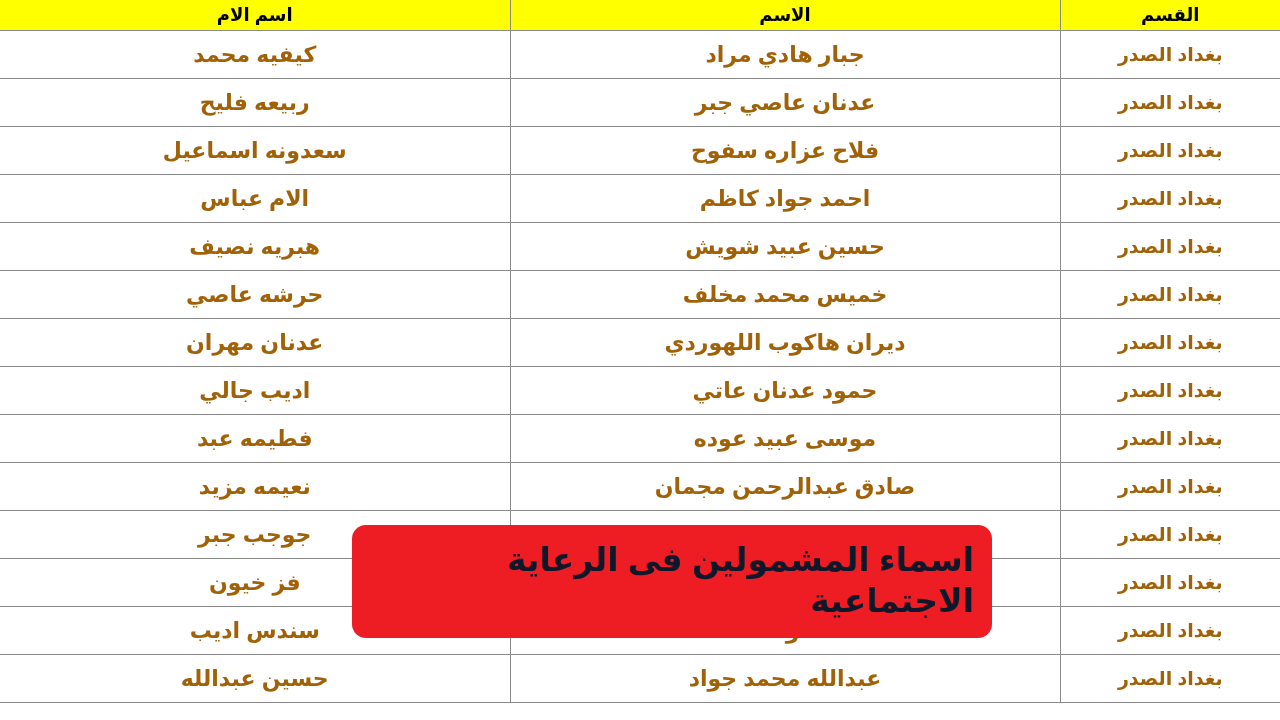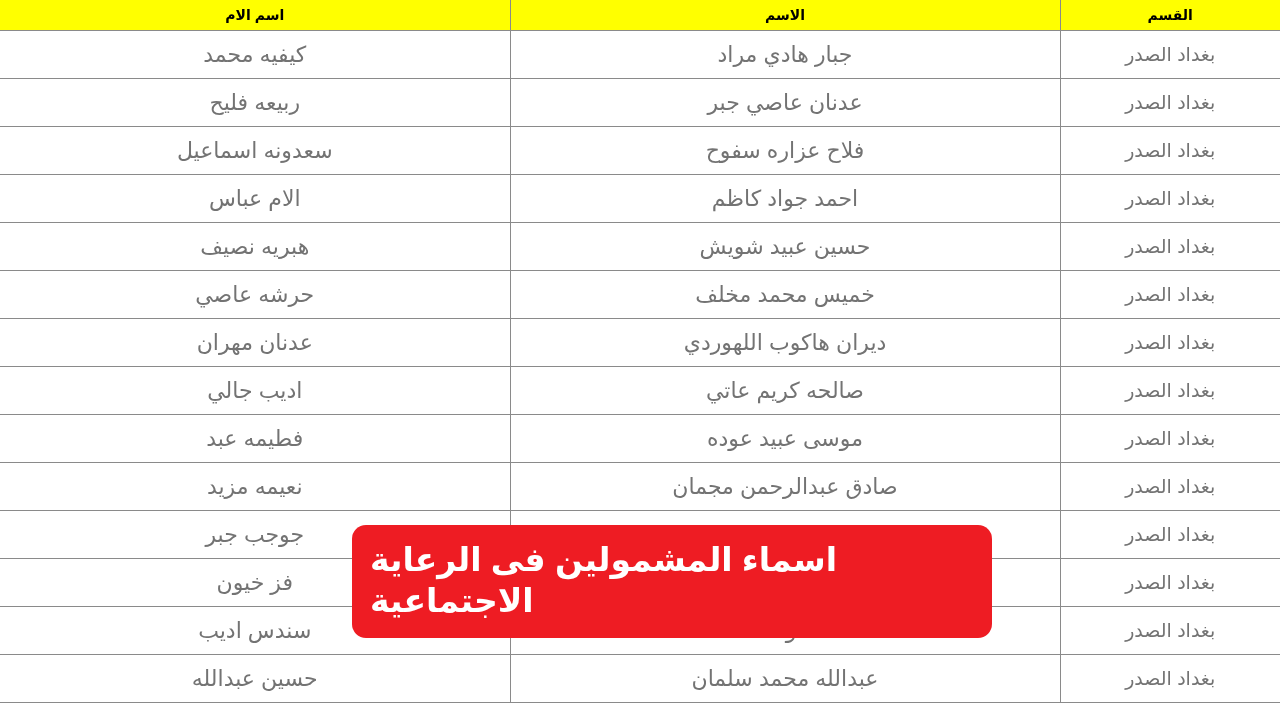--- a/index.html
+++ b/index.html
@@ -38,55 +38,55 @@
     border: 1px solid #8a8a8a;
     text-align: center;
     vertical-align: middle;
     white-space: nowrap;
     overflow: hidden;
   }
 
   table.names-table thead th {
     background: #ffff00;
     color: #000000;
-    font-size: 14px;
+    font-size: 18px;
     font-weight: bold;
     height: 30px;
     padding: 0 16px;
     border-top: none;
   }
 
   table.names-table tbody td {
     height: 47px;
     font-size: 22px;
-    font-weight: normal;
-    color: #737373;
+    font-weight: bold;
+    color: #a16207;
     padding: 0 18px;
   }
 
   table.names-table tbody td.dept {
     font-size: 19px;
   }
 
   
   table.names-table tr > *:first-child { border-right: none; }
   table.names-table tr > *:last-child { border-left: none; }
 
   .watermark {
     position: absolute;
     top: 525px;
     left: 352px;
     width: 640px;
     background: #ee1c23;
     border-radius: 14px;
-    color: #ffffff;
+    color: #0f172a;
     font-size: 33px;
     font-weight: bold;
     line-height: 1.25;
-    text-align: left;
+    text-align: right;
     padding: 14px 18px 16px 18px;
     box-sizing: border-box;
     direction: rtl;
   }
 </style>
 </head>
 <body>
 
 <div class="sheet">
   <table class="names-table">
@@ -133,21 +133,21 @@
           <td>خميس محمد مخلف</td>
           <td>حرشه عاصي</td>
         </tr>
         <tr>
           <td class="dept">بغداد الصدر</td>
           <td>ديران هاكوب اللهوردي</td>
           <td>عدنان مهران</td>
         </tr>
         <tr>
           <td class="dept">بغداد الصدر</td>
-          <td>صالحه كريم عاتي</td>
+          <td>حمود عدنان عاتي</td>
           <td>اديب جالي</td>
         </tr>
         <tr>
           <td class="dept">بغداد الصدر</td>
           <td>موسى عبيد عوده</td>
           <td>فطيمه عبد</td>
         </tr>
         <tr>
           <td class="dept">بغداد الصدر</td>
           <td>صادق عبدالرحمن مجمان</td>
@@ -163,21 +163,21 @@
           <td></td>
           <td>فز خيون</td>
         </tr>
         <tr>
           <td class="dept">بغداد الصدر</td>
           <td>موسـ</td>
           <td>سندس اديب</td>
         </tr>
         <tr>
           <td class="dept">بغداد الصدر</td>
-          <td>عبدالله محمد سلمان</td>
+          <td>عبدالله محمد جواد</td>
           <td>حسين عبدالله</td>
         </tr>
       </tbody>
   </table>
 </div>
 
 <div class="watermark">
   <span>اسماء المشمولين فى الرعاية الاجتماعية</span>
 </div>
 

